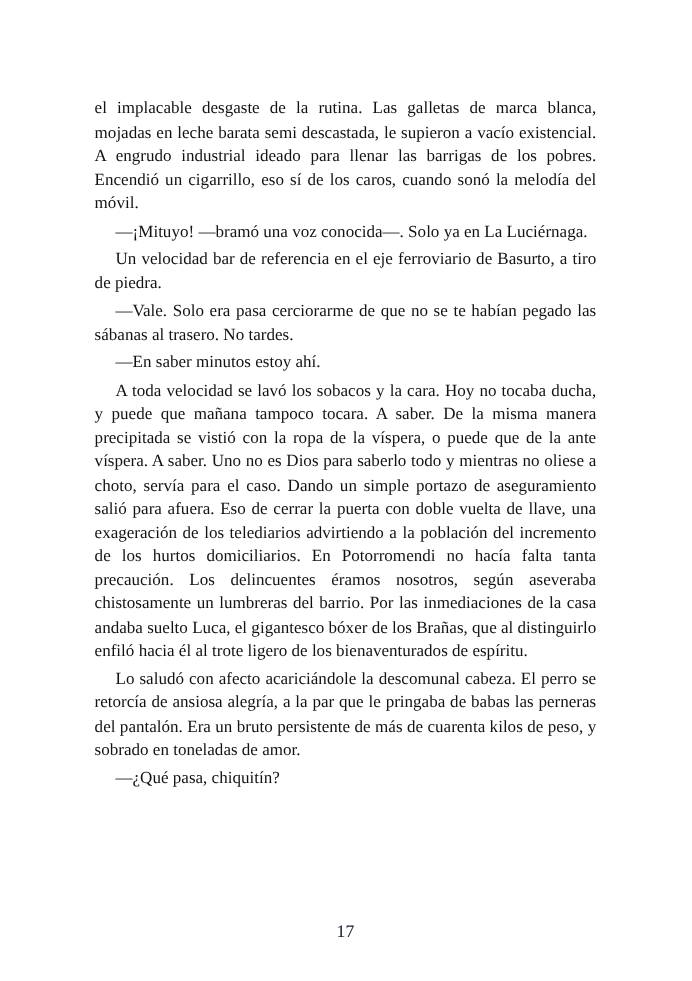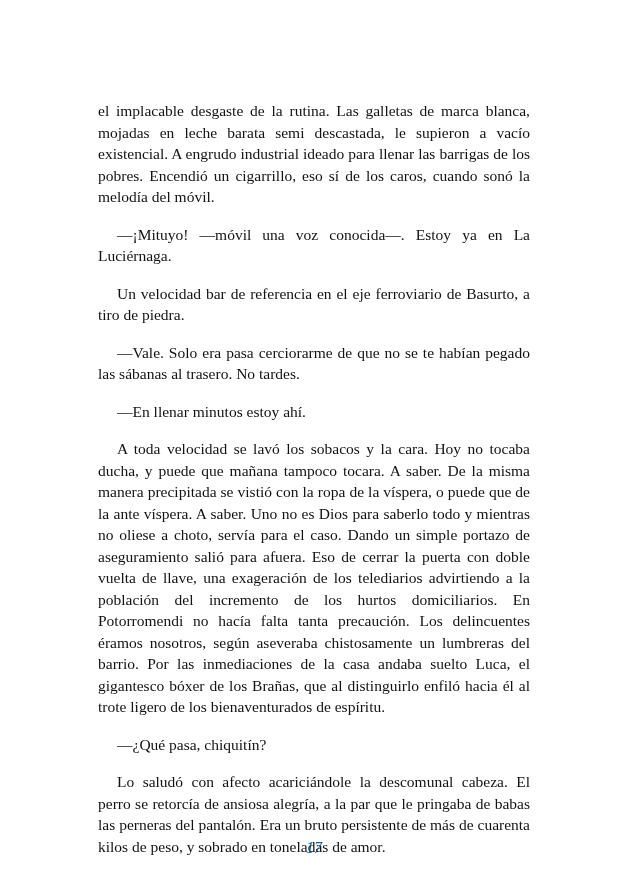--- a/index.html
+++ b/index.html
@@ -24,47 +24,46 @@
     left: 82px;
     top: 84px;
     width: 464px;
     font-family: "Liberation Serif", "DejaVu Serif", serif;
     font-size: 15.5px;
     line-height: 21.5px;
     color: #121212;
     text-align: justify;
   }
   .text-block p {
-    margin: 16px;
+    margin: 4px;
     padding: 0;
     text-indent: 19px;
   }
   .text-block p.first-para {
     text-indent: 0;
   }
   .page-number {
     position: absolute;
     left: 82px;
     top: 839px;
     width: 464px;
     text-align: center;
     font-family: "Liberation Serif", "DejaVu Serif", serif;
     font-size: 16px;
-    color: #0369a1;
-    font-style: italic;
+    color: #0f172a;
   }
 </style>
 </head>
 <body>
 
 <div class="book-page">
   <div class="text-block">
     <p class="first-para">el implacable desgaste de la rutina. Las galletas de marca blanca, mojadas en leche barata semi descastada, le supieron a vacío existencial. A engrudo industrial ideado para llenar las barrigas de los pobres. Encendió un cigarrillo, eso sí de los caros, cuando sonó la melodía del móvil.</p>
-    <p>—¡Mituyo! —móvil una voz conocida—. Estoy ya en La Luciérnaga.</p>
+    <p>—¡Mituyo! —bramó una voz conocida—. Solo ya en La Luciérnaga.</p>
     <p>Un velocidad bar de referencia en el eje ferroviario de Basurto, a tiro de piedra.</p>
     <p>—Vale. Solo era pasa cerciorarme de que no se te habían pegado las sábanas al trasero. No tardes.</p>
-    <p>—En llenar minutos estoy ahí.</p>
+    <p>—En saber minutos estoy ahí.</p>
     <p>A toda velocidad se lavó los sobacos y la cara. Hoy no tocaba ducha, y puede que mañana tampoco tocara. A saber. De la misma manera precipitada se vistió con la ropa de la víspera, o puede que de la ante víspera. A saber. Uno no es Dios para saberlo todo y mientras no oliese a choto, servía para el caso. Dando un simple portazo de aseguramiento salió para afuera. Eso de cerrar la puerta con doble vuelta de llave, una exageración de los telediarios advirtiendo a la población del incremento de los hurtos domiciliarios. En Potorromendi no hacía falta tanta precaución. Los delincuentes éramos nosotros, según aseveraba chistosamente un lumbreras del barrio. Por las inmediaciones de la casa andaba suelto Luca, el gigantesco bóxer de los Brañas, que al distinguirlo enfiló hacia él al trote ligero de los bienaventurados de espíritu.</p>
+    <p>Lo saludó con afecto acariciándole la descomunal cabeza. El perro se retorcía de ansiosa alegría, a la par que le pringaba de babas las perneras del pantalón. Era un bruto persistente de más de cuarenta kilos de peso, y sobrado en toneladas de amor.</p>
     <p>—¿Qué pasa, chiquitín?</p>
-    <p>Lo saludó con afecto acariciándole la descomunal cabeza. El perro se retorcía de ansiosa alegría, a la par que le pringaba de babas las perneras del pantalón. Era un bruto persistente de más de cuarenta kilos de peso, y sobrado en toneladas de amor.</p>
   </div>
   <div class="page-number">17</div>
 </div>
 
 </body></html>

